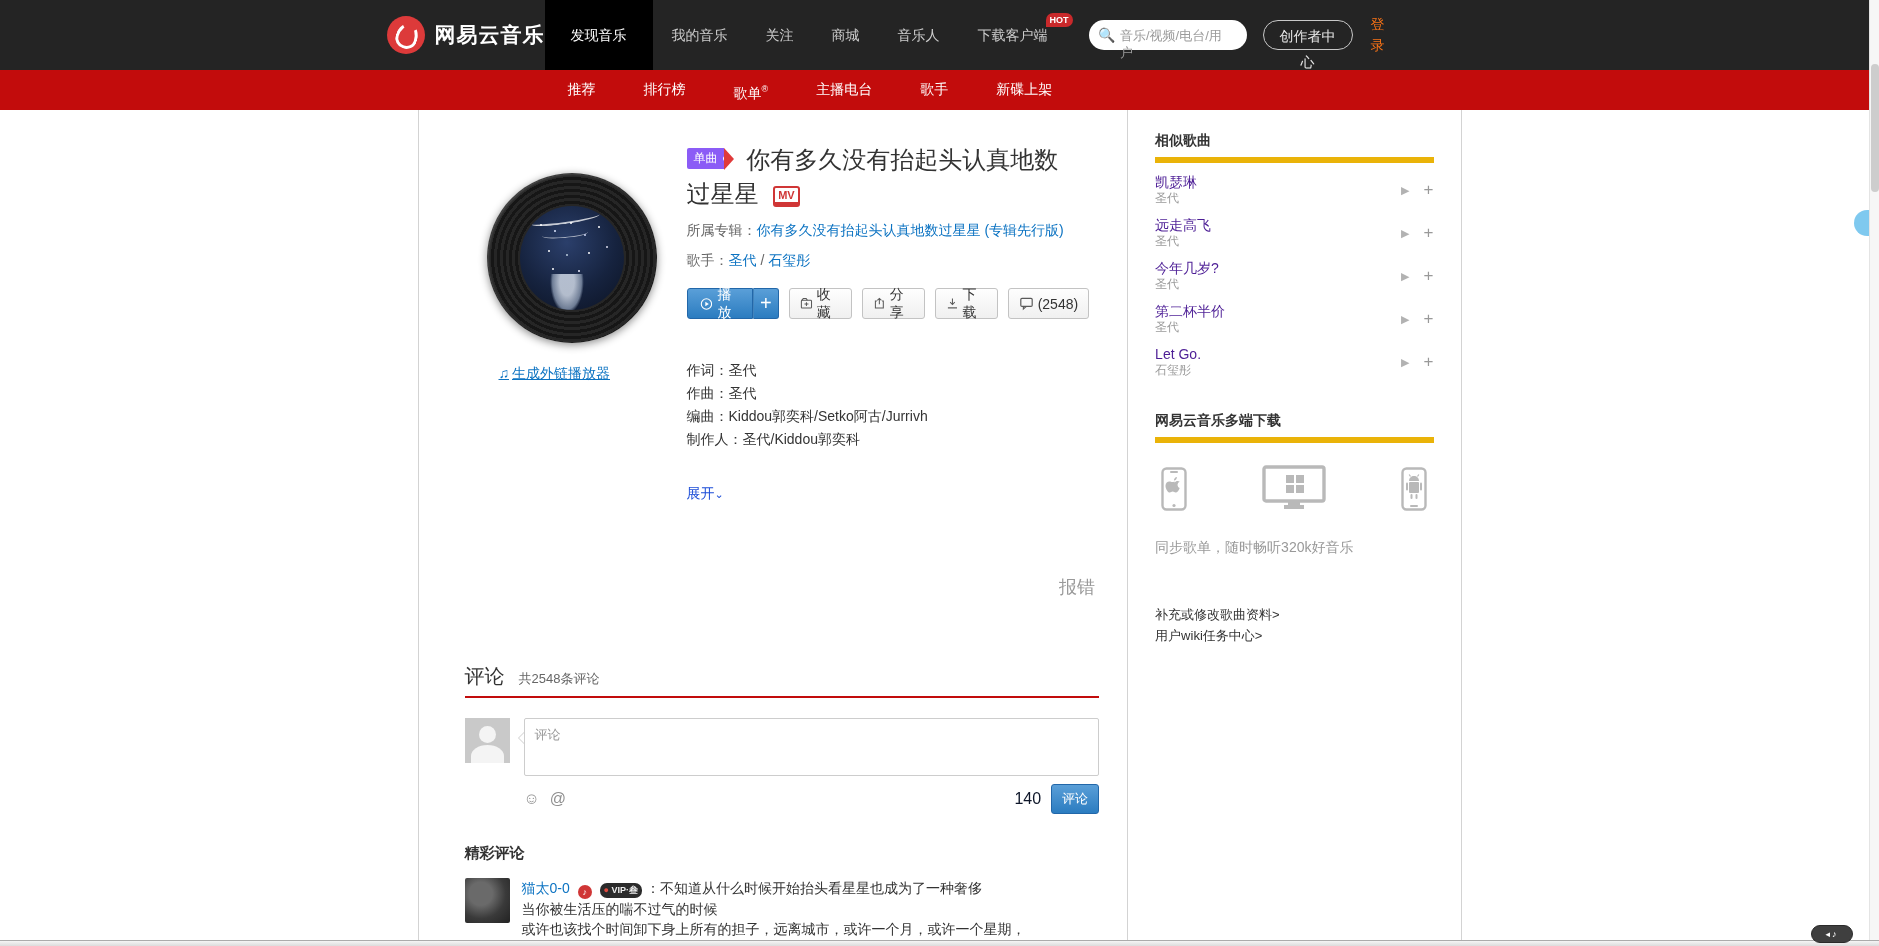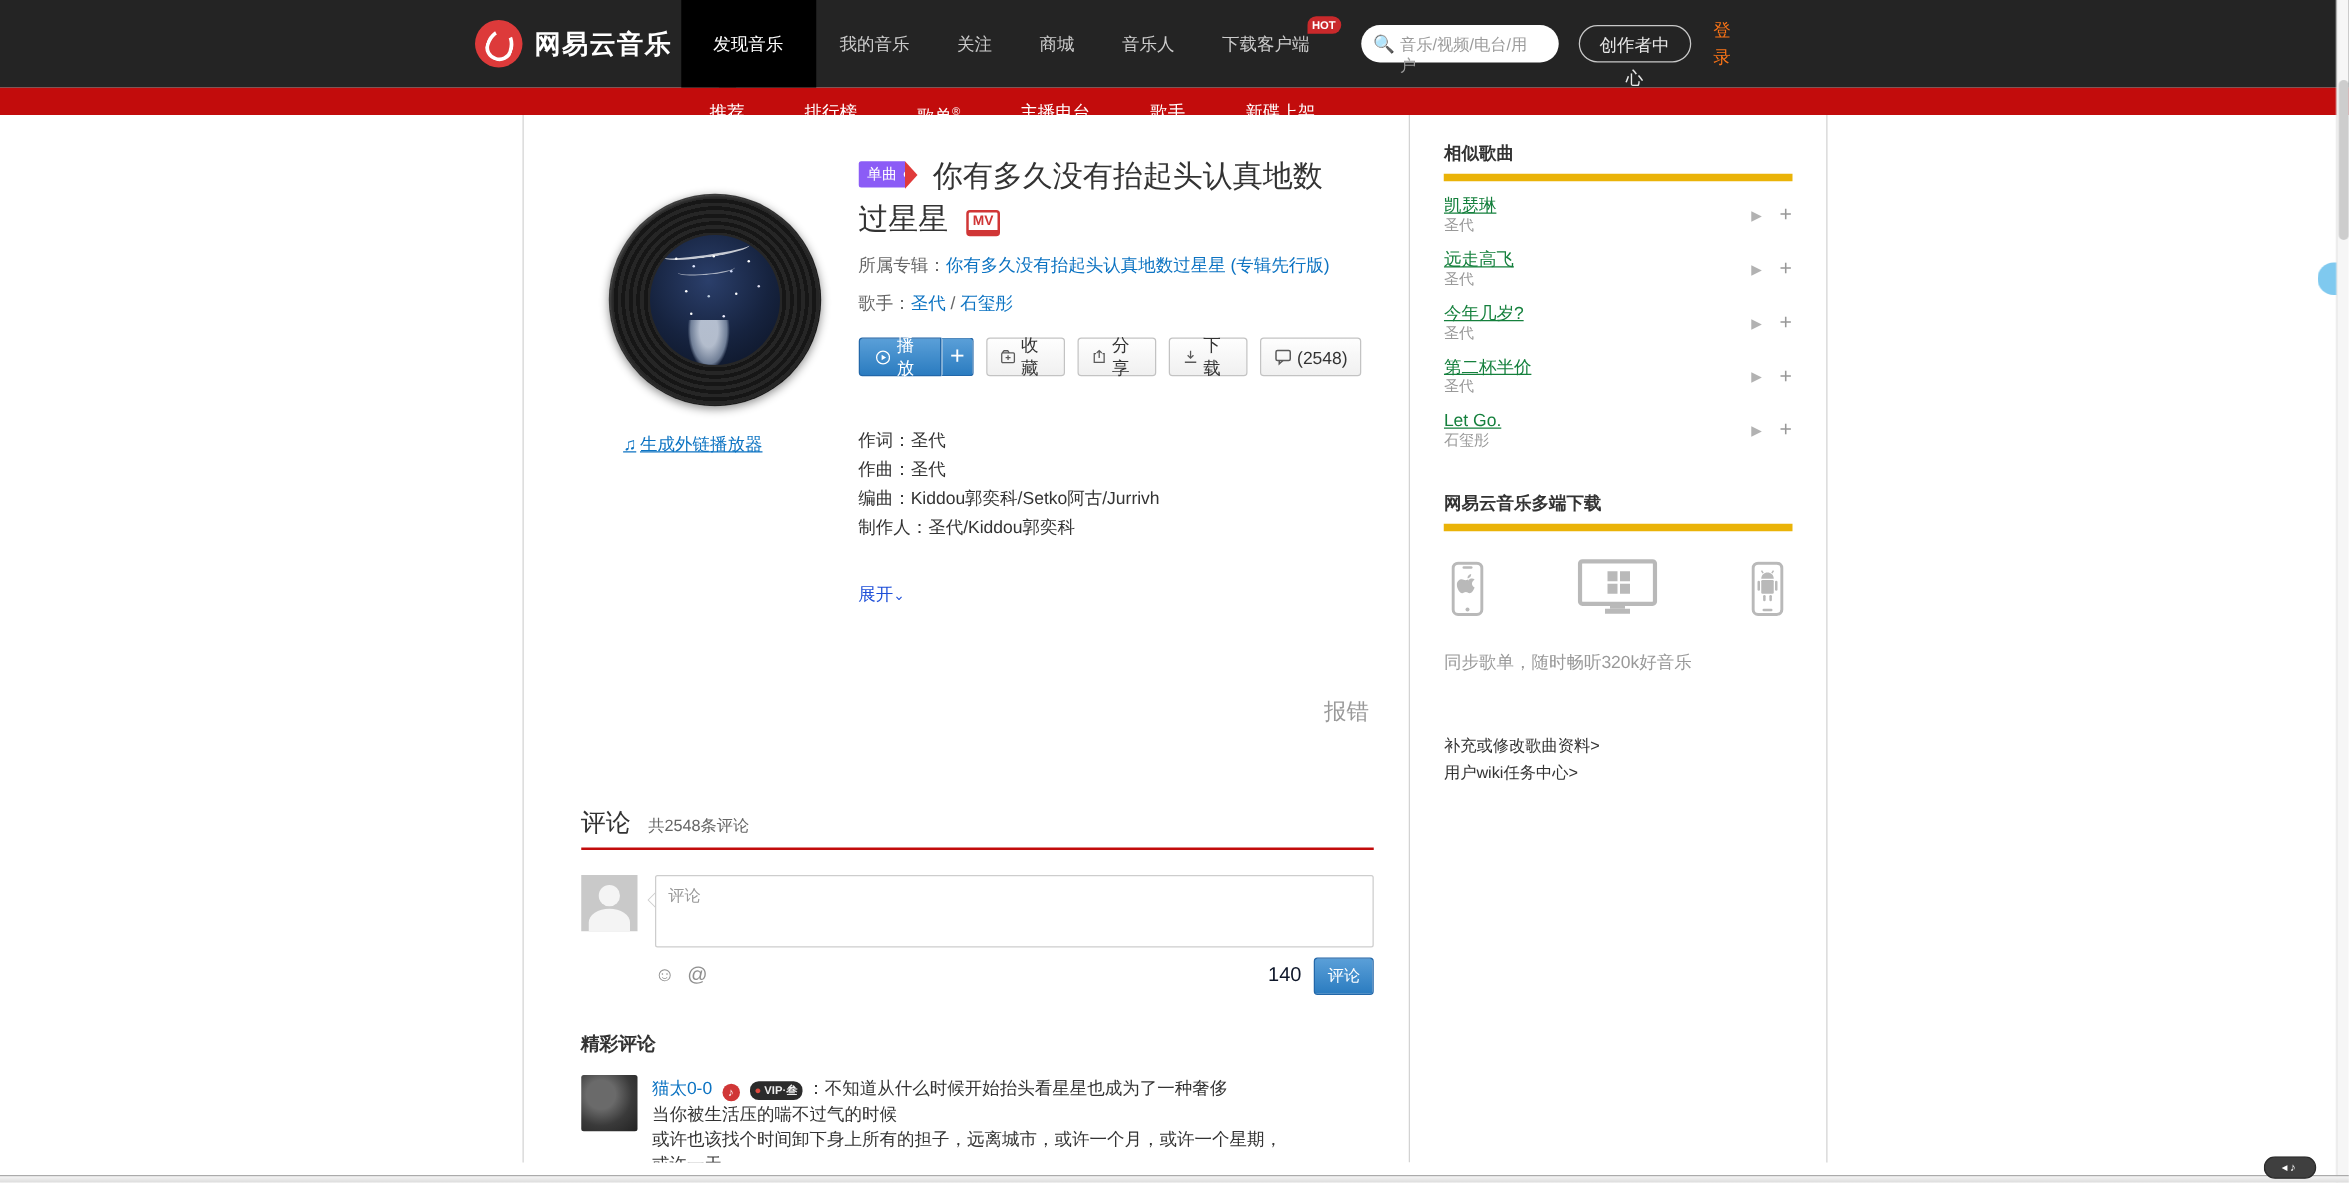--- a/index.html
+++ b/index.html
@@ -2,42 +2,42 @@
 <html><head>
 <meta charset="utf-8">
 <style>
   * { margin:0; padding:0; box-sizing:border-box; }
   html,body { width:1879px; height:946px; overflow:hidden; background:#fff;
     font-family:"Liberation Sans","DejaVu Sans",sans-serif; }
 
   
   .topnav { height:70px; background:#242424; position:relative; z-index:5; }
   .topnav-inner { width:1120px; margin:0 auto; display:flex; align-items:stretch; height:70px; }
-  .brand { display:flex; align-items:center; width:165px; cursor:pointer; }
+  .brand { display:flex; align-items:center; width:165px; cursor:pointer;justify-content:flex-end; }
   .brand-logo { width:38px; height:38px; border-radius:50%; background:#dd3a3a; position:relative; flex:0 0 auto; }
   .brand-logo::after { content:""; position:absolute; left:9px; top:7px; width:16px; height:20px;
     border:3px solid #fff; border-radius:50% 50% 50% 50%/60% 60% 40% 40%; border-top-color:transparent; transform:rotate(18deg); }
   .brand-name { color:#fff; font-size:21px; font-weight:bold; margin-left:10px; letter-spacing:1px; }
   .nav-tabs { display:flex; }
   .nav-tab { color:#ccc; font-size:14px; line-height:70px; padding:0 19px; cursor:pointer; position:relative; white-space:nowrap; }
   .nav-tab.active { background:#000; color:#fff; padding:0 26px; }
   .hot-badge { position:absolute; top:13px; right:-6px; background:#c9292b; color:#fff; font-size:9px;
     font-weight:bold; line-height:12px; padding:1px 4px; border-radius:7px 7px 7px 0; }
   .nav-right { display:flex; margin-left:22px; }
   .searchbox { margin-top:20px; width:158px; height:30px; border-radius:16px; background:#fff;
     display:flex; align-items:flex-start; padding:0 5px 0 10px; overflow:visible; cursor:text; }
   .search-glyph { color:#8e8e8e; font-size:14px; line-height:30px; margin-right:4px; }
   .search-ph { color:#9b9b9b; font-size:13px; line-height:17px; margin-top:7px; width:112px; word-break:break-all; }
   .creator-btn { margin:20px 0 0 16px; width:90px; height:30px; border:1px solid #c8c8c8; border-radius:16px;
     color:#e8e8e8; font-size:14px; text-align:center; overflow:visible; cursor:pointer; }
   .creator-btn span { display:inline-block; width:60px; line-height:26px; margin-top:2px; word-break:break-all; }
   .login-link { margin:14px 0 0 18px; width:16px; color:#f97316; font-size:14px; line-height:21px; word-break:break-all; cursor:pointer; }
 
   
-  .subnav { height:22px; background:#c20c0c; position:relative; z-index:4; }
+  .subnav { height:40px; background:#c20c0c; position:relative; z-index:4; }
   .subnav-caret { position:absolute; top:-7px; left:calc(50% - 365px); width:0; height:0;
     border-left:7px solid transparent; border-right:7px solid transparent; border-bottom:7px solid #c20c0c; }
   .subnav-inner { width:1044px; margin:0 auto; padding-left:126px; display:flex; }
   .subnav-item { color:#fff; font-size:14px; line-height:38px; margin:0 24px; cursor:pointer; position:relative; white-space:nowrap; }
   .subnav-item sup { font-size:9px; color:#fff; }
 
   
   .content { width:1044px; height:838px; margin:0 auto; display:flex;
     border-left:1px solid #d3d3d3; border-right:1px solid #d3d3d3; background:#fff; overflow:hidden; }
   .leftcol { width:710px; padding:33px 28px 0 46px; }
@@ -122,21 +122,21 @@
   .badge-musician { display:inline-block; width:14px; height:14px; border-radius:50%; background:#d03636;
     color:#fff; font-size:9px; line-height:14px; text-align:center; vertical-align:-2px; margin-left:4px; }
   .badge-vip { display:inline-block; background:#2b2b2b; color:#eee; font-size:9px; font-weight:bold;
     line-height:13px; padding:1px 4px; border-radius:7px; vertical-align:0px; margin-left:4px;text-align:right; }
   .badge-vip b { color:#e04a3f; }
 
   
   .side-h { font-size:14px; font-weight:bold; color:#333; border-bottom:6px solid #eab308; padding-bottom:7px; }
   .sim-item { display:flex; align-items:center; margin-top:11px; }
   .sim-txt { flex:1; min-width:0; }
-  .sim-title { font-size:14px; color:#15803d; line-height:17px; cursor:pointer; white-space:nowrap; overflow:hidden;text-decoration:underline; }
+  .sim-title { font-size:14px; color:#4c1d95; line-height:17px; cursor:pointer; white-space:nowrap; overflow:hidden; }
   .sim-artist { font-size:12px; color:#999; line-height:15px; cursor:pointer; }
   .sim-play { color:#b2b2b2; font-size:11px; margin:0 14px 0 8px; cursor:pointer; }
   .sim-add { color:#999; font-size:17px; cursor:pointer; line-height:16px; }
   .dl-h { margin-top:34px; }
   .dl-icons { display:flex; align-items:flex-end; justify-content:space-between; margin-top:22px; padding:0 6px; height:46px; }
   .dl-caption { margin-top:26px; font-size:14px; color:#999; line-height:21px; width:230px; }
   .side-links { margin-top:46px; font-size:13px; color:#333; line-height:21px; }
   .side-links div { cursor:pointer; }
 
   

